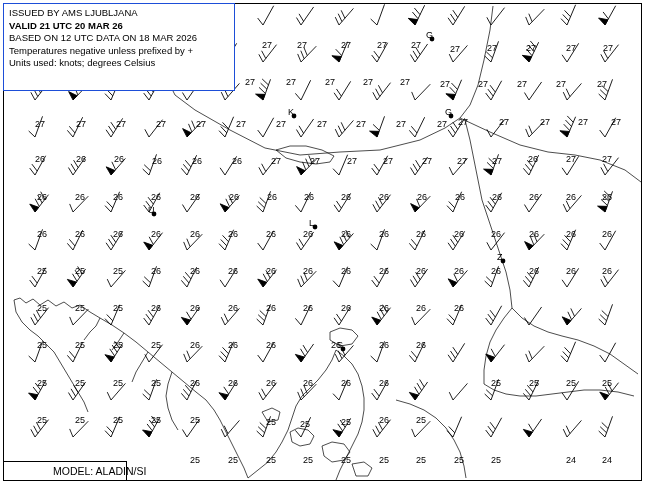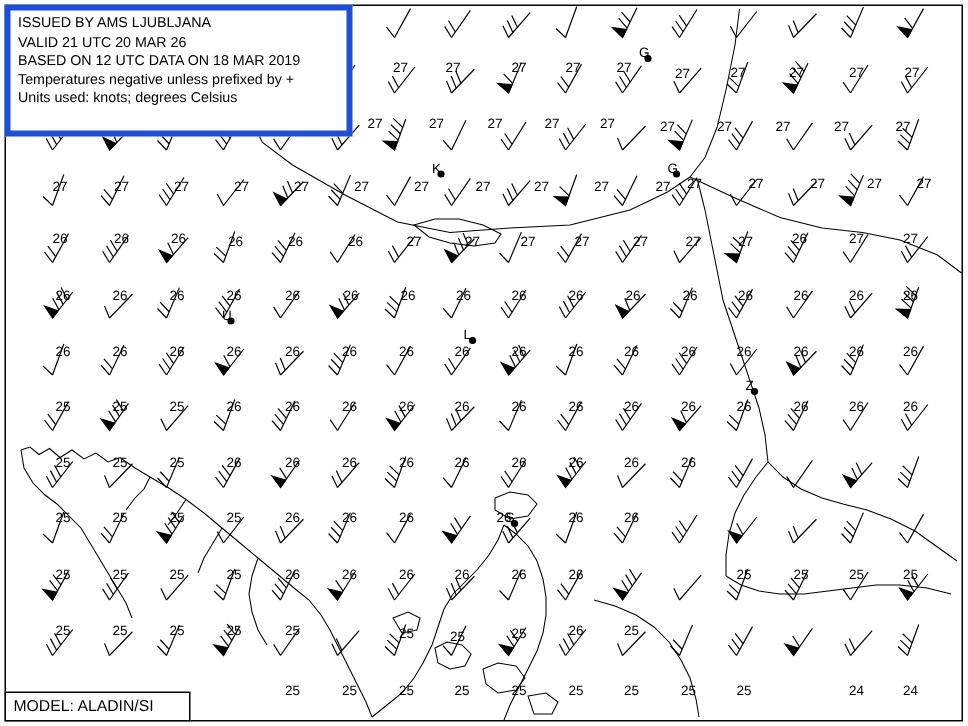--- a/index.html
+++ b/index.html
@@ -7,34 +7,34 @@
   #stage{position:relative;width:645px;height:484px;overflow:hidden;background:#fff;}
 
   
   #frame{position:absolute;left:3px;top:3px;width:639px;height:478px;border:1px solid #000;box-sizing:border-box;}
 
   #mapsvg{position:absolute;left:0;top:0;width:645px;height:484px;}
 
   
   #legend{
     position:absolute;left:3px;top:3px;width:232px;height:88px;
-    background:#fff;border:4px solid #1d4ed8;box-sizing:border-box;
+    background:#fff;border:1px solid #1d4ed8;box-sizing:border-box;
     padding:3px 5px 0 5px;
   }
   #legend div{font-size:9.5px;line-height:12.6px;color:#000;white-space:nowrap;}
-  #legend .b{font-weight:normal;}
+  #legend .b{font-weight:bold;}
   #legend .inline-b{font-weight:bold;}
 
   
   #modelbox{
     position:absolute;left:3px;bottom:3px;width:124px;height:20px;
     background:#fff;border:1px solid #000;box-sizing:border-box;
     display:flex;align-items:center;padding-left:5px;
   }
-  #modelbox span{font-size:10.5px;color:#000;white-space:nowrap;}
+  #modelbox span{font-size:10.5px;color:#000;white-space:nowrap;margin-left:44px;}
 
   .temp{position:absolute;font-size:9px;color:#000;line-height:9px;white-space:nowrap;}
   .citylbl{position:absolute;font-size:9px;color:#000;line-height:9px;}
 </style>
 </head>
 <body>
 
 <div id="stage">
 
   <svg id="mapsvg" viewBox="0 0 645 484" xmlns="http://www.w3.org/2000/svg">
@@ -1252,21 +1252,21 @@
       <div class="citylbl" style="left: 309px; top: 219px;">L</div>
       <div class="citylbl" style="left: 497px; top: 253px;">Z</div>
       <div class="citylbl" style="left: 337px; top: 341px;">S</div>
     </div>
 
   <div id="frame"></div>
 
   <div id="legend">
     <div>ISSUED BY AMS LJUBLJANA</div>
     <div class="b">VALID 21 UTC 20 MAR 26</div>
-    <div>BASED ON 12 UTC DATA ON 18 MAR 2019</div>
+    <div>BASED ON 12 UTC DATA ON 18 MAR 2026</div>
     <div>Temperatures negative unless prefixed by +</div>
     <div>Units used: knots; degrees Celsius</div>
   </div>
 
   <div id="modelbox">
     <span>MODEL: ALADIN/SI</span>
   </div>
 
 </div>
 

